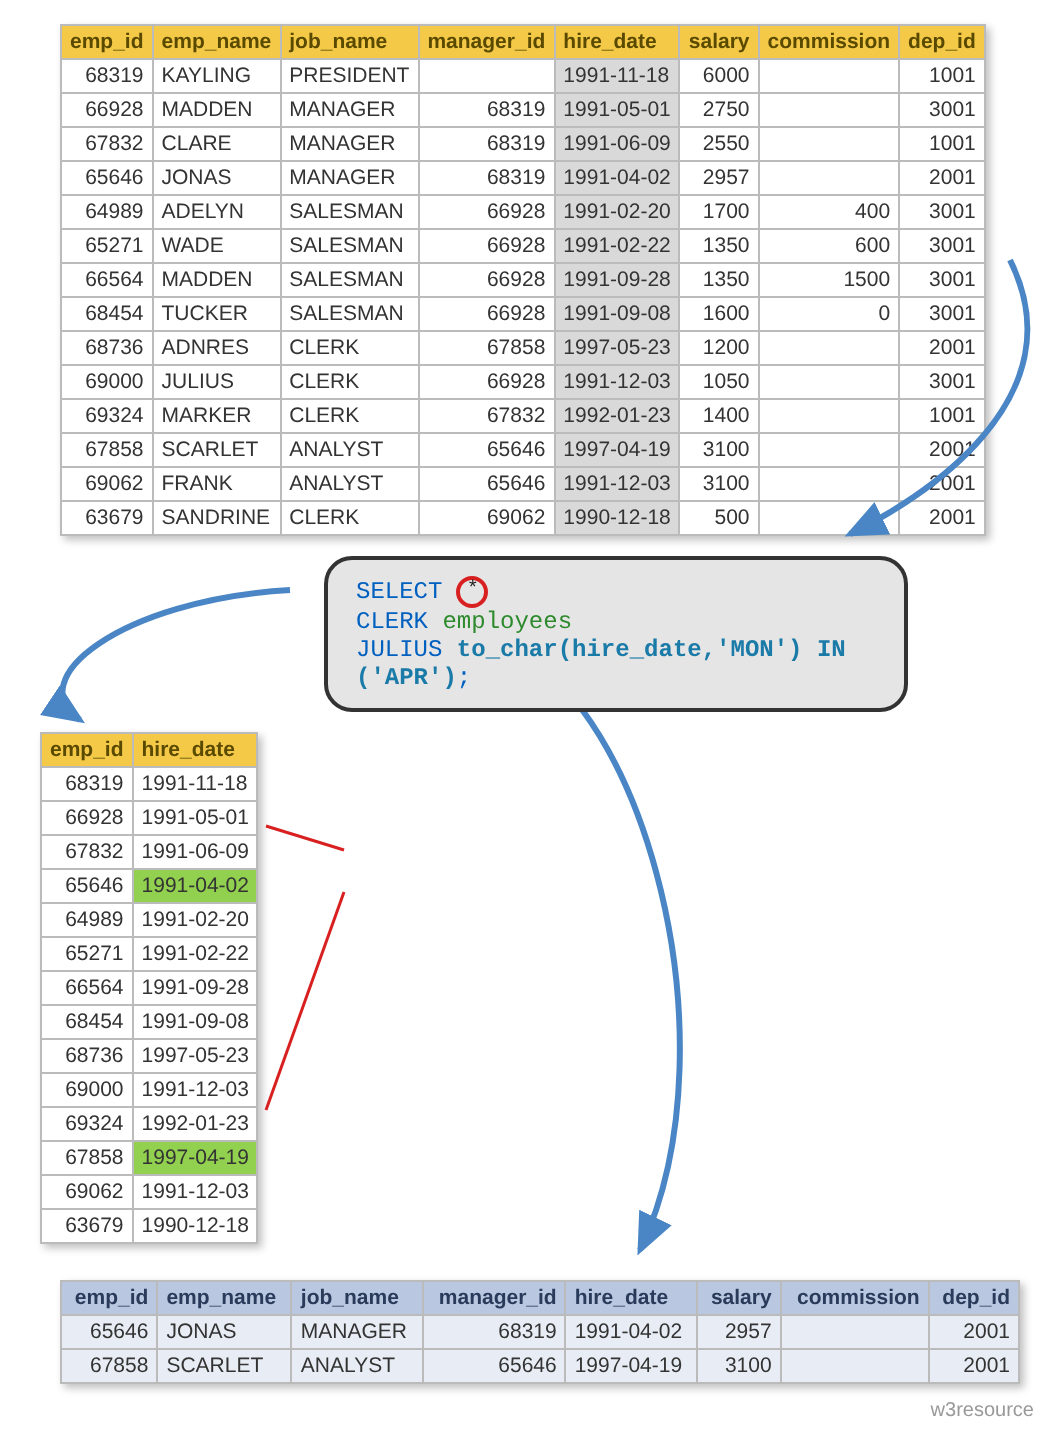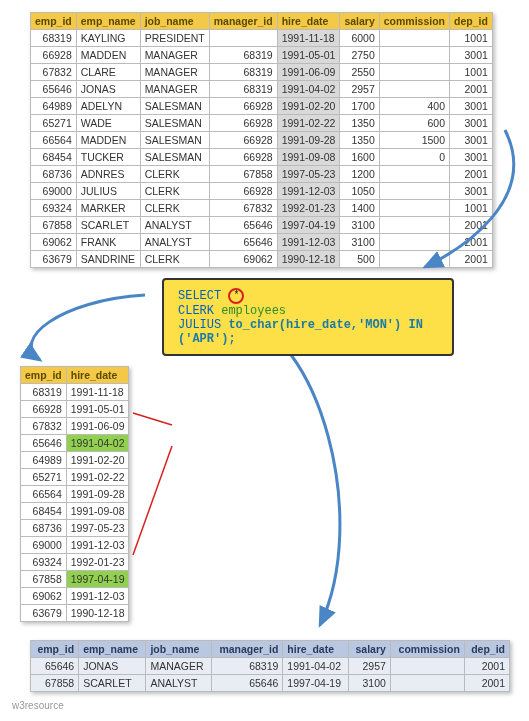--- a/index.html
+++ b/index.html
@@ -32,22 +32,22 @@
   .num { text-align: right; }
   .gray-cell { background: #d9d9d9; }
   .green-hl { background: #92d050; }
   .blue-hdr th { background: #b9c8e0; color: #2a3a5a; }
   .blue-row td { background: #e8edf5; }
   .sql-box {
     width: 260px;
     margin: 10px auto 10px 150px;
     padding: 8px 14px;
     border: 2px solid #333;
-    border-radius: 4px;
-    background: #fde047;
+    border-radius: 14px;
+    background: #e5e5e5;
     font-family: "Courier New", monospace;
     font-size: 12px;
     color: #0060c0;
     position: relative;
   }
   .kw { color: #0060c0; }
   .ident { color: #2d8a2d; text-align: center; }
   .func { color: #1a7aa8; font-weight: bold; }
   .star-circle {
     display: inline-block;
@@ -65,21 +65,21 @@
     font-size: 11px;
     line-height: 1.3;
   }
   .row-flex {
     display: flex;
     align-items: flex-start;
     gap: 18px;
     margin-top: 8px;
   }
   .footer {
-    text-align: left;
+    text-align: right;
     font-size: 10px;
     color: #999;
     margin-top: 8px;
   }
   svg.arrows {
     position: absolute;
     top: 0; left: 0;
     pointer-events: none;
   }
 </style>

